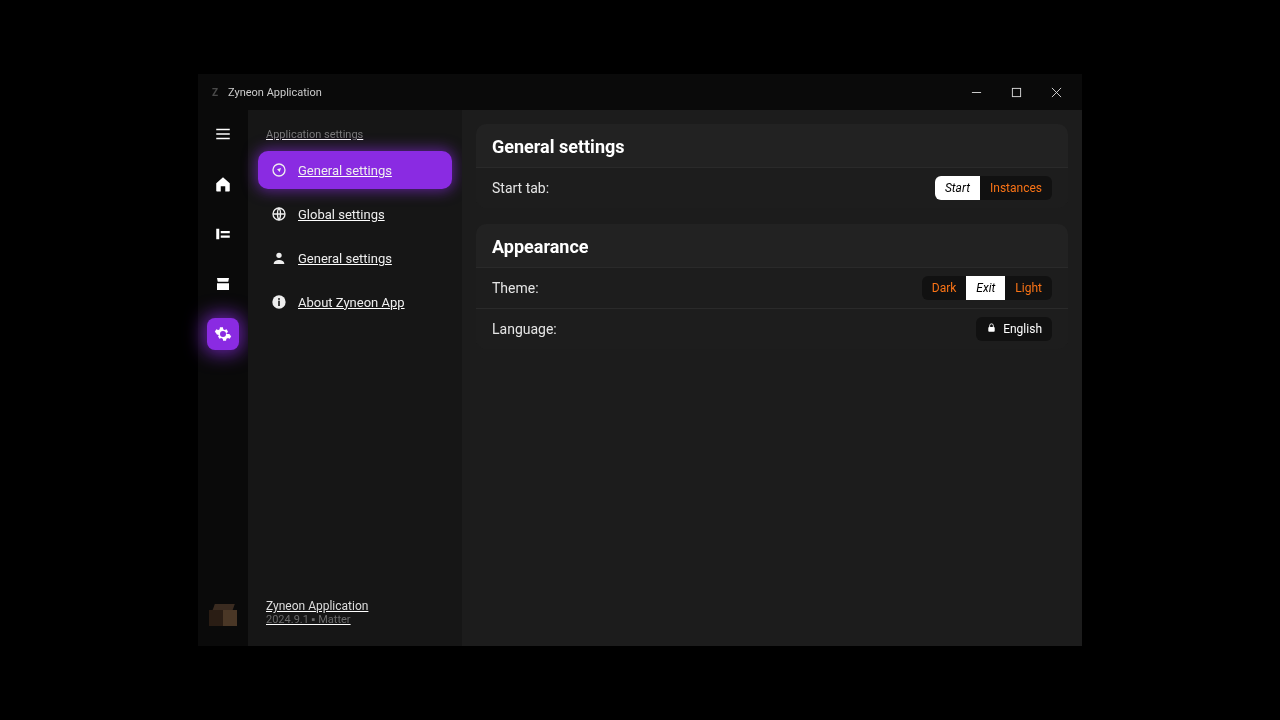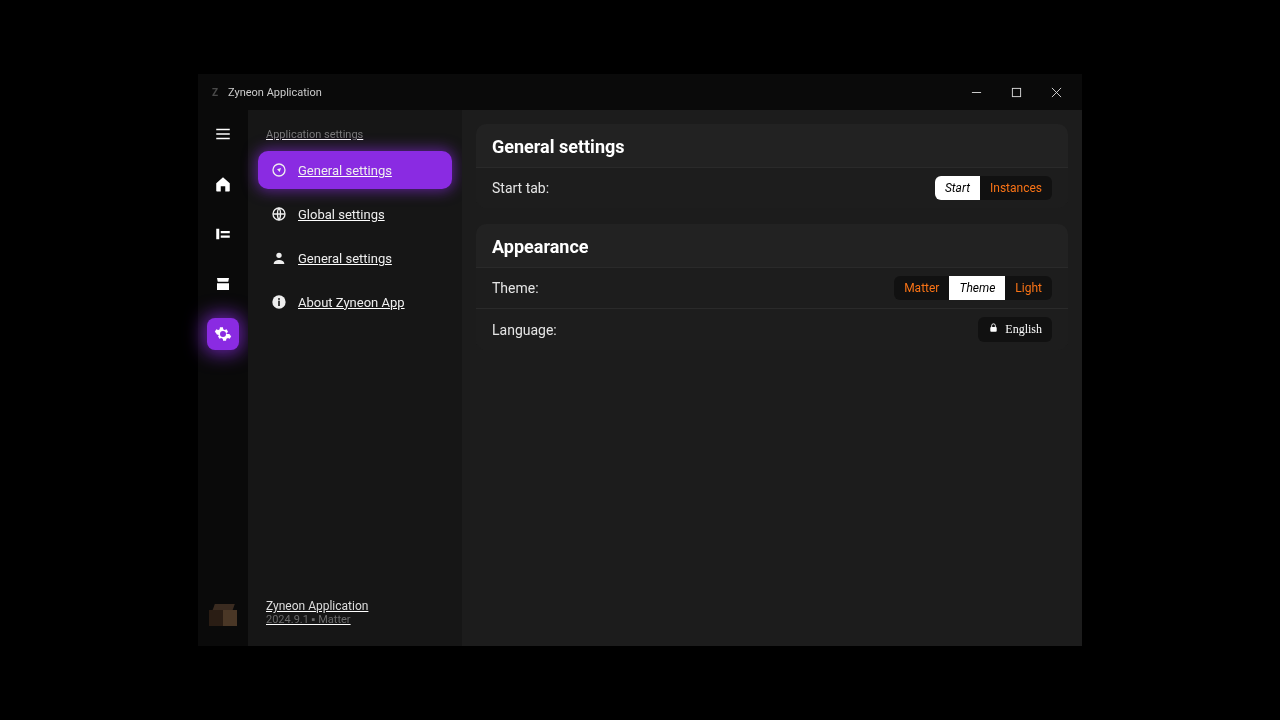--- a/index.html
+++ b/index.html
@@ -230,21 +230,20 @@
   color: #000;
   font-style: italic;
 }
 .locked-value {
   display: flex;
   gap: 6px;
   background: #111;
   padding: 5px 10px;
   border-radius: 6px;
   font-size: 12px;
-  font-family: Liberation Serif, serif;
 }
 .locked-value svg { width: 11px; height: 11px; }
 </style>
 </head>
 <body>
 
 <div class="app-window">
 
   <div class="titlebar">
     <div class="titlebar-logo">Z</div>
@@ -372,22 +371,22 @@
             <div class="seg">Instances</div>
           </div>
         </div>
       </div>
 
       <div class="panel">
         <div class="panel-title">Appearance</div>
         <div class="row">
           <div class="row-label">Theme:</div>
           <div class="segmented">
-            <div class="seg">Matter</div>
-            <div class="seg active">Theme</div>
+            <div class="seg">Dark</div>
+            <div class="seg active">Exit</div>
             <div class="seg">Light</div>
           </div>
         </div>
         <div class="row">
           <div class="row-label">Language:</div>
           <div class="locked-value">
             <svg viewBox="0 0 24 24">
                 <rect x="5" y="11" width="14" height="10" rx="2" fill="currentColor"></rect>
                 <path d="M8 11V8a4 4 0 018 0v3" fill="none" stroke="currentColor" stroke-width="2"></path>
               </svg>

